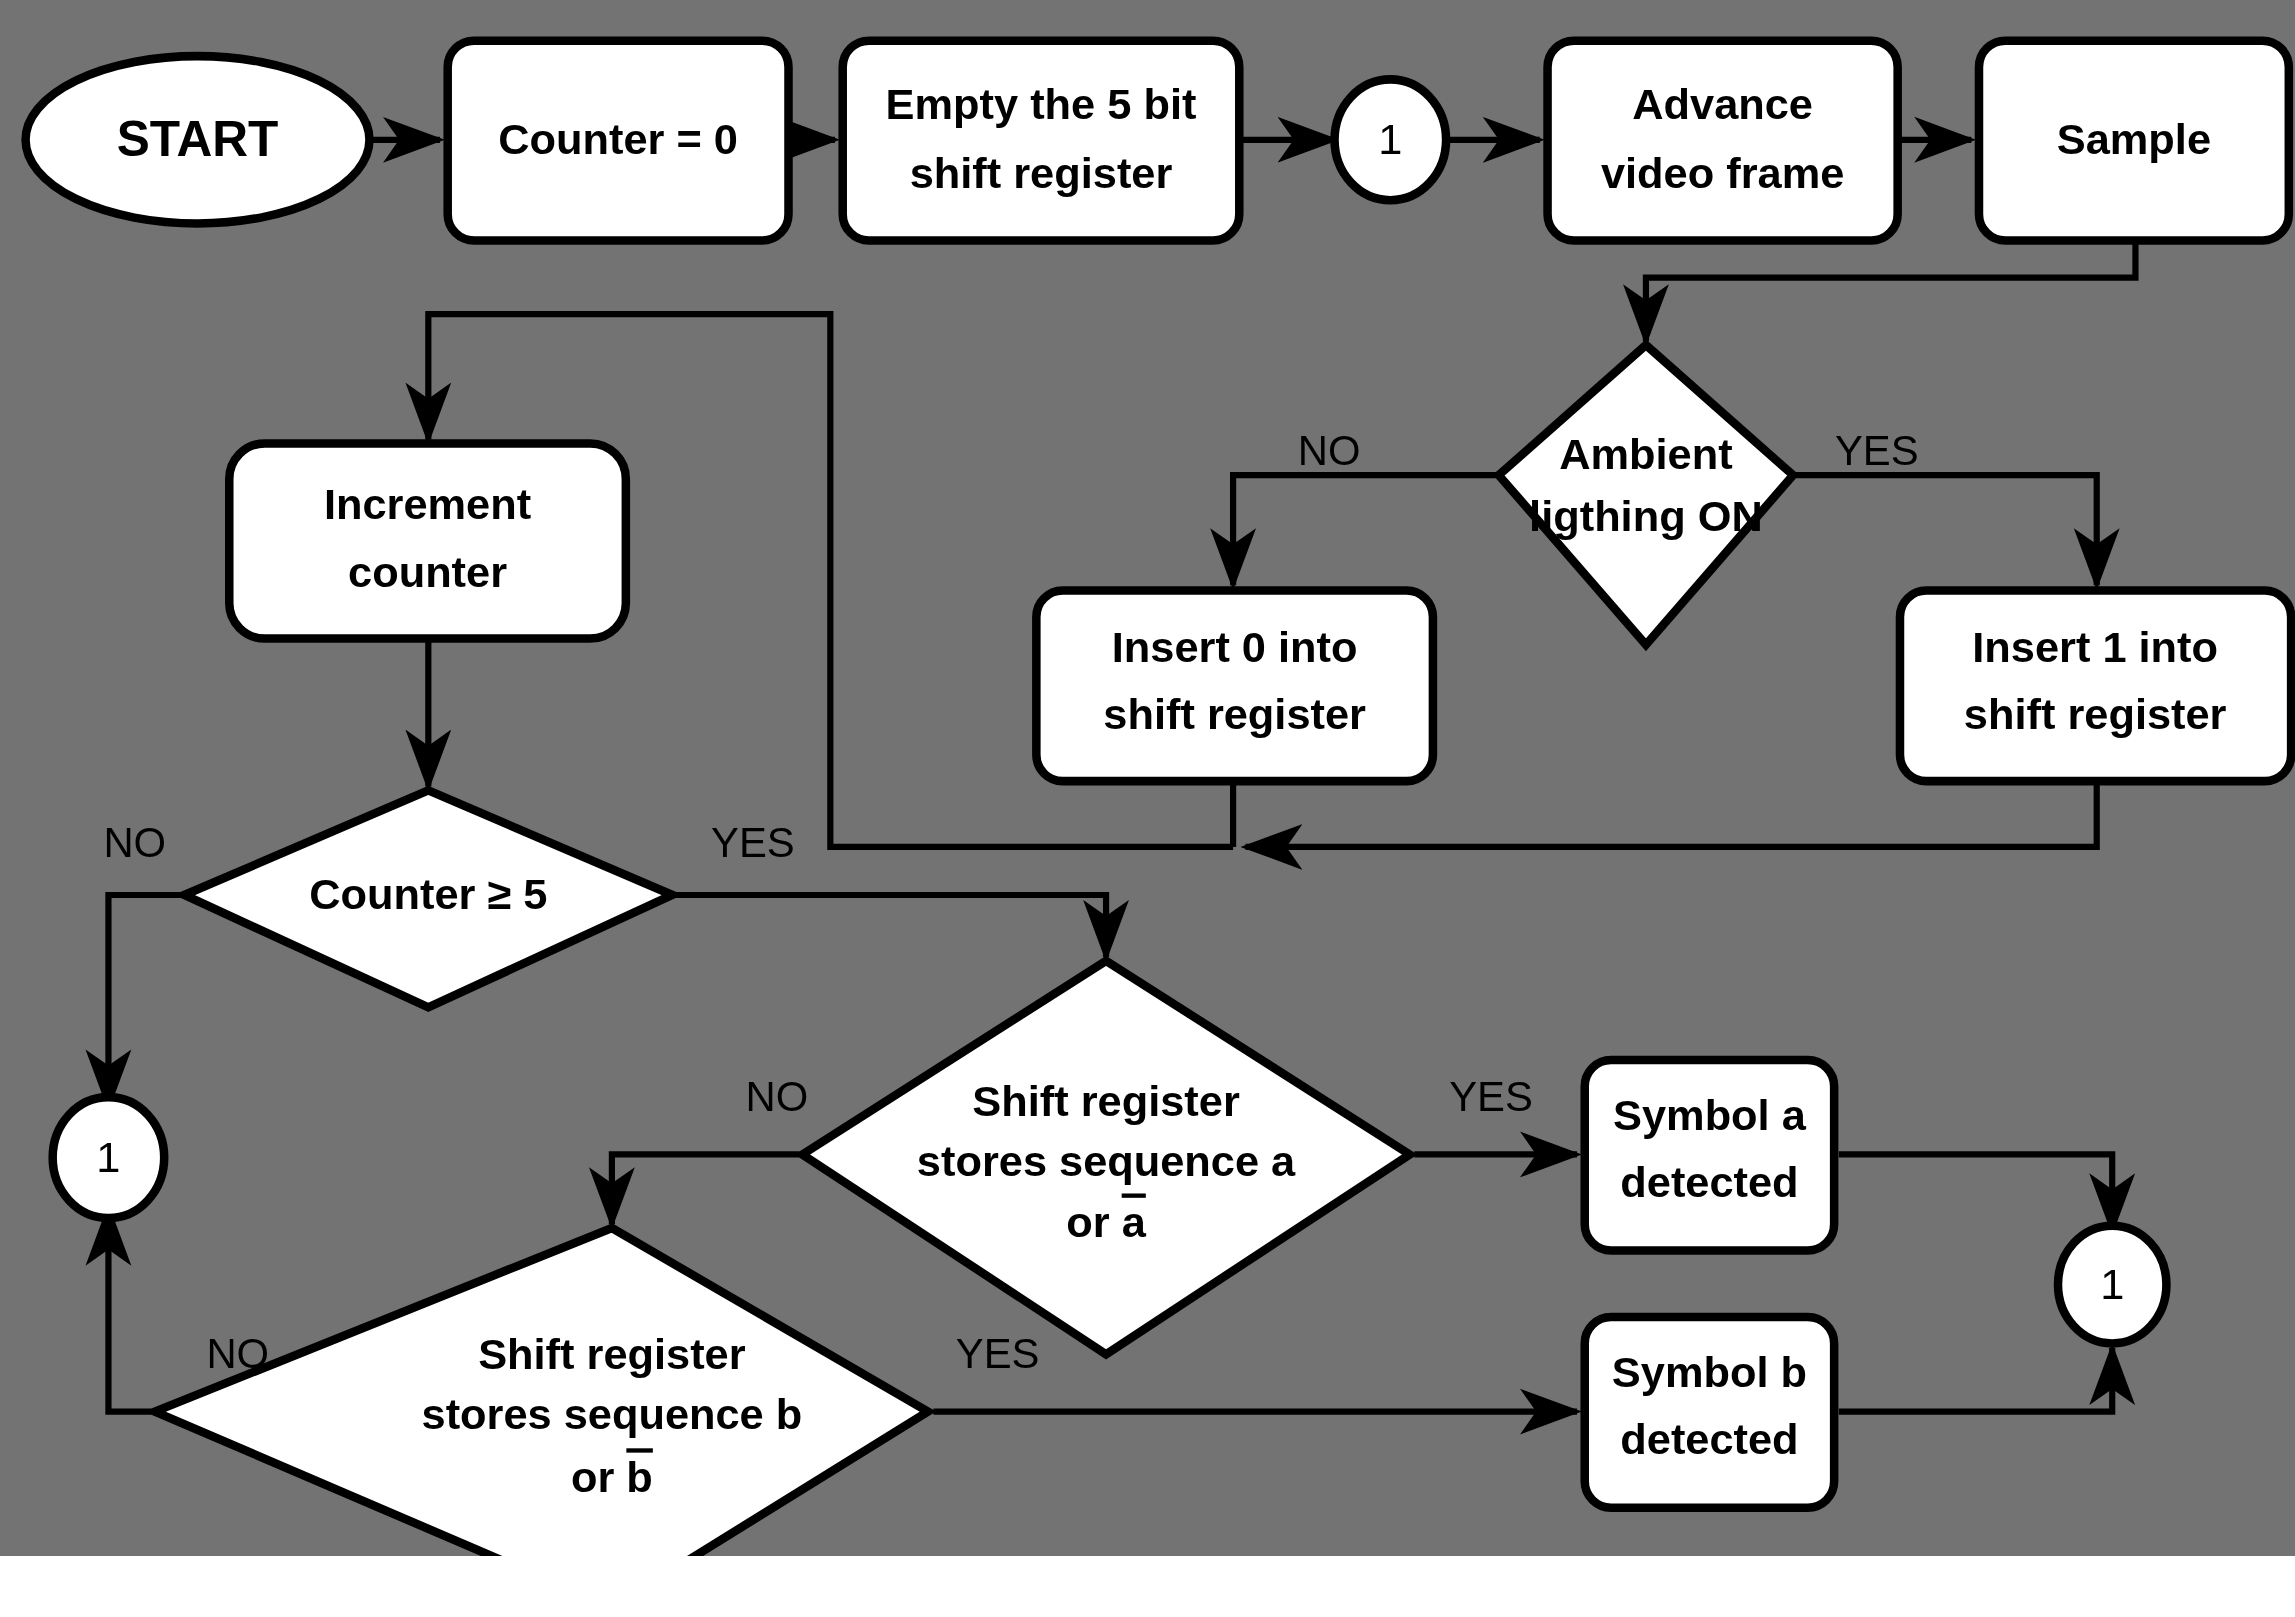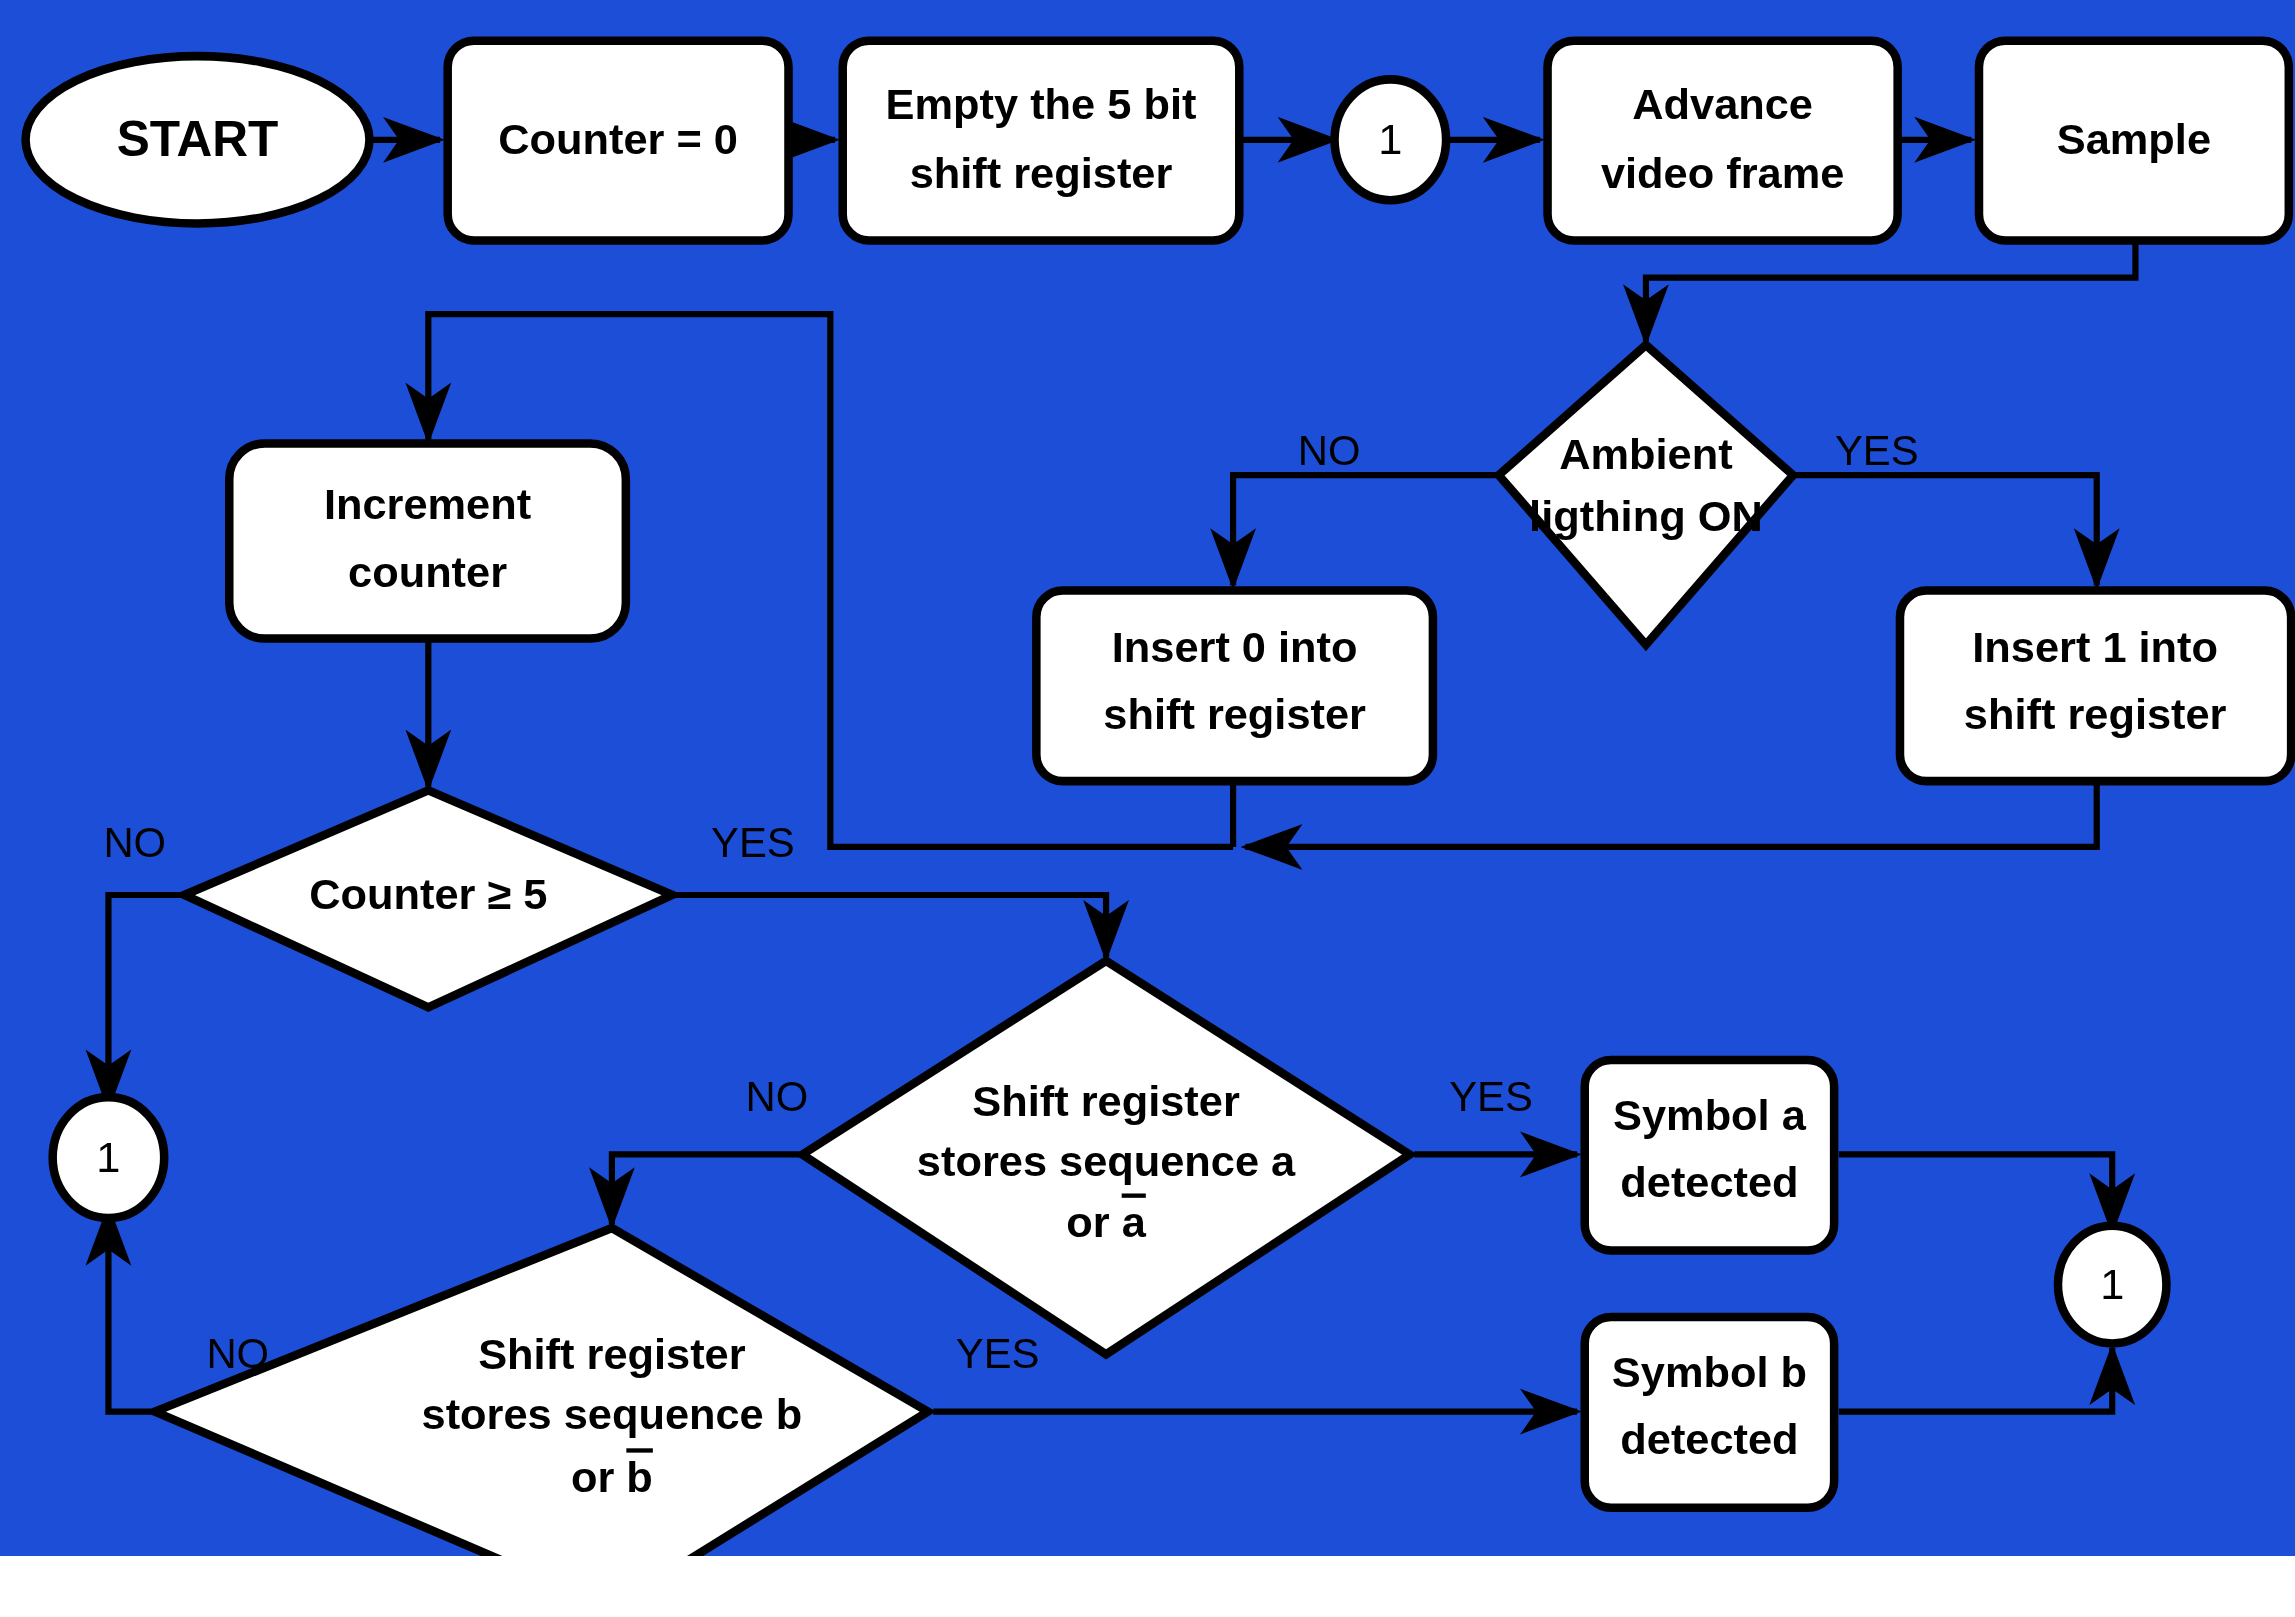--- a/index.html
+++ b/index.html
@@ -7,21 +7,21 @@
     padding: 0;
     background: #ffffff;
   }
   body {
     font-family: "Liberation Sans", sans-serif;
   }
   #flowchart-root {
     position: relative;
     width: 2295px;
     height: 1556px;
-    background: #1d4ed8;
+    background: #737373;
     overflow: hidden;
   }
   svg#flow-svg {
     position: absolute;
     top: 0;
     left: 0;
     width: 2295px;
     height: 1618px;
     display: block;
   }

